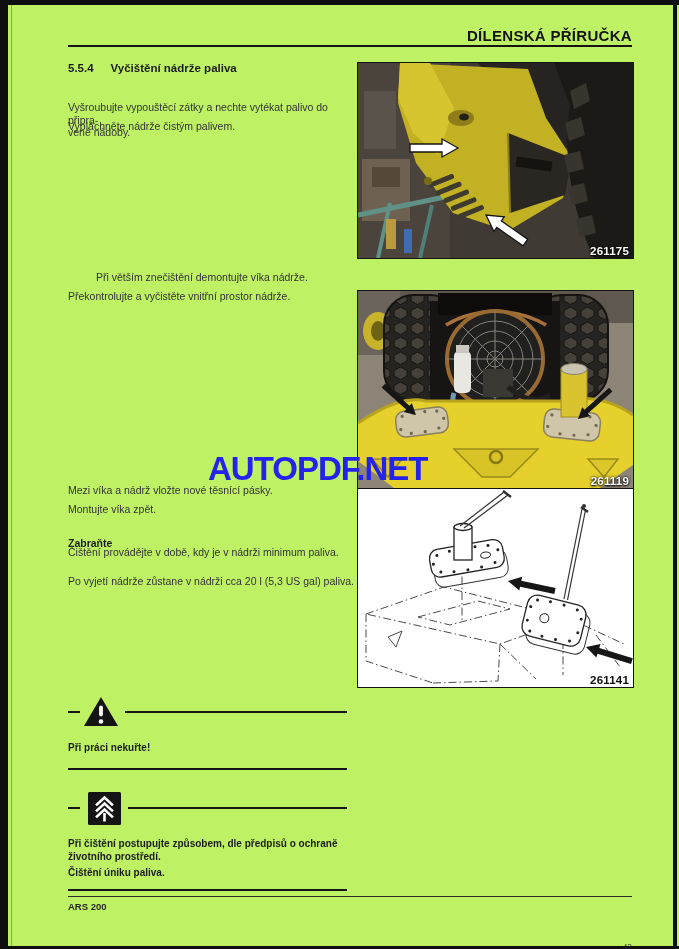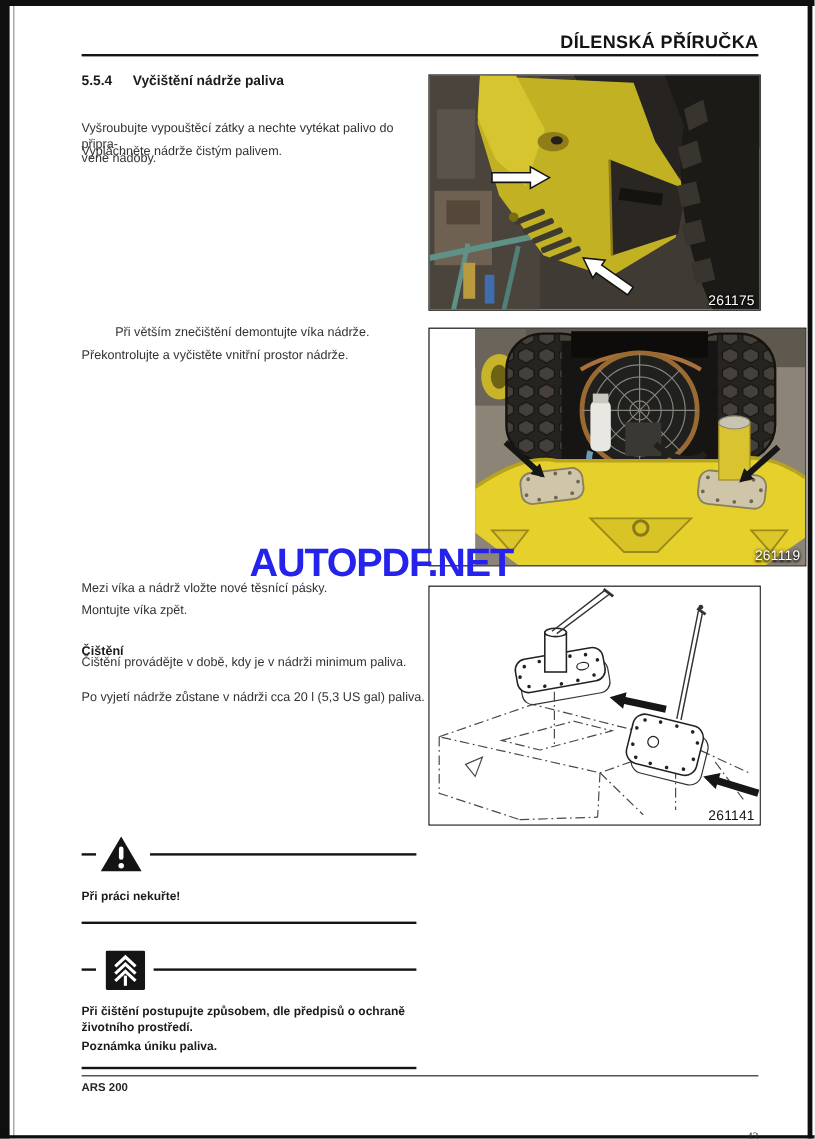--- a/index.html
+++ b/index.html
@@ -1,17 +1,17 @@
 <!DOCTYPE html>
 <html><head>
 <meta charset="utf-8">
 <style>
   html,body{margin:0;padding:0;background:#e8e8e8;}
   .page{
-    position:relative;width:679px;height:949px;background:#ffffff;
+    position:relative;width:679px;height:949px;background:#bef264;
     font-family:"Liberation Sans",sans-serif;color:#2e2e32;overflow:hidden;
   }
   
   .edge-top{position:absolute;top:0;left:0;width:679px;height:5px;background:#0f0f0f;}
   .edge-left{position:absolute;top:0;left:0;width:8px;height:949px;background:#0f0f0f;}
   .edge-left-inner{position:absolute;top:5px;left:11px;width:1px;height:944px;background:#969696;}
   .edge-right{position:absolute;top:0;right:2px;width:4px;height:949px;background:#0f0f0f;}
   .edge-bottom{position:absolute;bottom:0;left:0;width:679px;height:3px;background:#0f0f0f;}
 
   .header-title{position:absolute;top:27px;right:47px;font-size:15px;font-weight:bold;color:#141416;letter-spacing:.3px;}
@@ -22,24 +22,24 @@
 
   .btext{position:absolute;left:68px;width:288px;font-size:10.5px;line-height:12.5px;color:#323236;}
   .p1{top:101px;} .p2{top:120px;} .p3{top:139px;}
   .p4{top:271px;margin-left:28px;} .p5{top:290px;}
   .p6{top:484px;} .p7{top:503px;}
   .note-title{top:537px;font-weight:bold;color:#1b1b1e;}
   .note1{top:546px;} .note2{top:575px;}
 
   .figure{position:absolute;left:357px;width:275px;border:1px solid #141414;background:#fff;}
   .fig1{top:62px;height:195px;}
-  .fig2{top:273px;height:197px;padding-left:38px;}
+  .fig2{top:290px;height:197px;}
   .fig3{top:488px;height:198px;}
   .figure svg{display:block;}
-  .fig-num{position:absolute;right:4px;bottom:1px;font-size:11.5px;font-weight:normal;letter-spacing:.2px;}
+  .fig-num{position:absolute;right:4px;bottom:1px;font-size:11.5px;font-weight:bold;letter-spacing:.2px;}
   .fig-num.light{color:#ffffff;text-shadow:0 0 3px #000,0 1px 2px #000;}
   .fig-num.dark{color:#101010;text-shadow:none;}
 
   .warn{position:absolute;left:68px;width:279px;}
   .warn1{top:695px;height:78px;}
   .warn2{top:790px;height:101px;}
   .warn .dash{position:absolute;left:0;width:12px;height:2px;background:#141416;}
   .warn .rule{position:absolute;height:2px;background:#141416;}
   .warn .brule{position:absolute;left:0;width:279px;height:2px;background:#141416;}
   .warn-icon{position:absolute;}
@@ -75,21 +75,21 @@
 
   <div class="btext p1">
     <div>Vyšroubujte vypouštěcí zátky a nechte vytékat palivo do připra-</div>
     <div>vené nádoby.</div>
   </div>
   <div class="btext p2">Vypláchněte nádrže čistým palivem.</div>
   <div class="btext p4">Při větším znečištění demontujte víka nádrže.</div>
   <div class="btext p6">Mezi víka a nádrž vložte nové těsnící pásky.</div>
   <div class="btext p5">Překontrolujte a vyčistěte vnitřní prostor nádrže.</div>
   <div class="btext p7">Montujte víka zpět.</div>
-  <div class="btext note-title">Čištění</div>
+  <div class="btext note-title">Zabraňte</div>
   <div class="btext note1">Čištění provádějte v době, kdy je v nádrži minimum paliva.</div>
   <div class="btext note2">Po vyjetí nádrže zůstane v nádrži cca 20 l (5,3 US gal) paliva.</div>
 
   <div class="figure fig1">
     <svg viewBox="0 0 275 195" width="275" height="195">
       <rect width="275" height="195" fill="#3f3a33"></rect>
       <rect x="0" y="0" width="92" height="195" fill="#4a443c"></rect>
       <rect x="6" y="28" width="32" height="58" fill="#59534c"></rect>
       <rect x="4" y="96" width="48" height="62" fill="#6e6152"></rect>
       <rect x="14" y="104" width="28" height="20" fill="#55483a"></rect>
@@ -316,21 +316,21 @@
         <path d="M9 18.5 L16.5 11.5 L24 18.5"></path>
         <path d="M9 24.5 L16.5 17.5 L24 24.5"></path>
       </g>
       <rect x="15.2" y="21" width="2.6" height="8.5" fill="#ffffff"></rect>
     </svg>
     <div class="rule" style="left:60px;top:17px;width:219px;"></div>
     <div class="warn-text" style="top:47px;">
       <div>Při čištění postupujte způsobem, dle předpisů o ochraně</div>
       <div>životního prostředí.</div>
     </div>
-    <div class="warn-text" style="top:76px;">Poznámka úniku paliva.</div>
+    <div class="warn-text" style="top:76px;">Čištění úniku paliva.</div>
     <div class="brule" style="top:99px;"></div>
   </div>
 
   <div class="footer-rule"></div>
   <div class="footer-left">ARS 200</div>
   <div class="footer-right">43</div>
 
 </div>
 
 </body></html>

